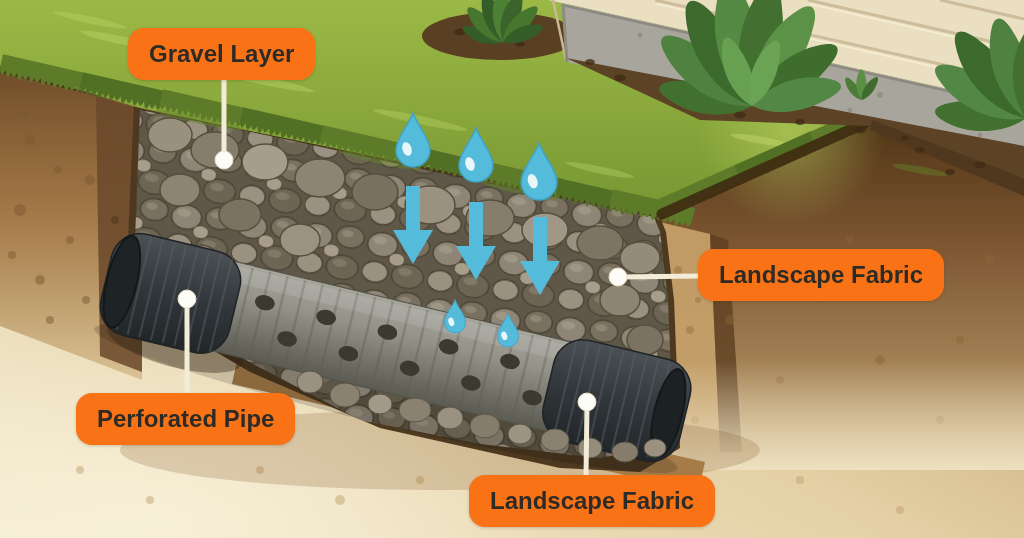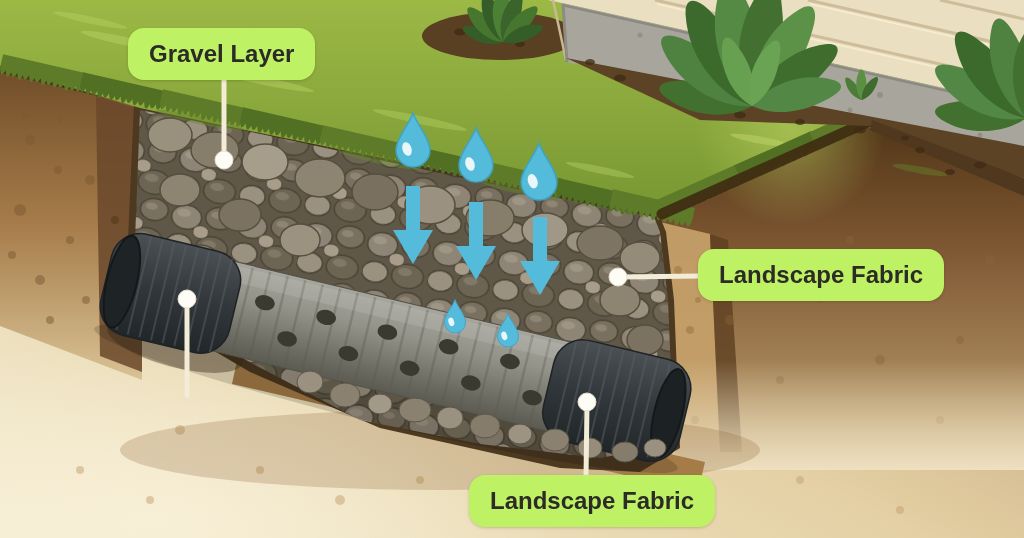--- a/index.html
+++ b/index.html
@@ -1,20 +1,20 @@
 <!DOCTYPE html>
 <html><head>
 <meta charset="utf-8">
 <title>Diagram</title>
 <style>
   html,body{margin:0;padding:0;background:#e9dab4;}
   .stage{position:relative;width:1024px;height:538px;overflow:hidden;
          font-family:"Liberation Sans",sans-serif;background:#e9dab4;}
   .scene{position:absolute;left:0;top:0;}
-  .label{position:absolute;background:#bef264;color:#2d2b26;
+  .label{position:absolute;background:#f97316;color:#2d2b26;
          font-weight:bold;font-size:24px;line-height:1.15;
          padding:12px 21px;border-radius:16px;white-space:nowrap;
          box-shadow:0 1px 3px rgba(60,40,10,.22);}
 </style>
 </head>
 <body>
 
 <div class="stage">
 
 <svg class="scene" width="1024" height="538" viewBox="0 0 1024 538">
@@ -400,17 +400,20 @@
     <circle cx="587" cy="402" r="9"></circle>
   </g>
 </svg>
 
 <div class="label" style="left:128px;top:28px">
   <span>Gravel Layer</span>
 </div>
 <div class="label" style="left:698px;top:249px">
   <span>Landscape Fabric</span>
 </div>
+<div class="label" style="left:76px;top:393px">
+  <span>Perforated Pipe</span>
+</div>
 <div class="label" style="left:469px;top:475px">
   <span>Landscape Fabric</span>
 </div>
 
 </div>
 
 </body></html>

